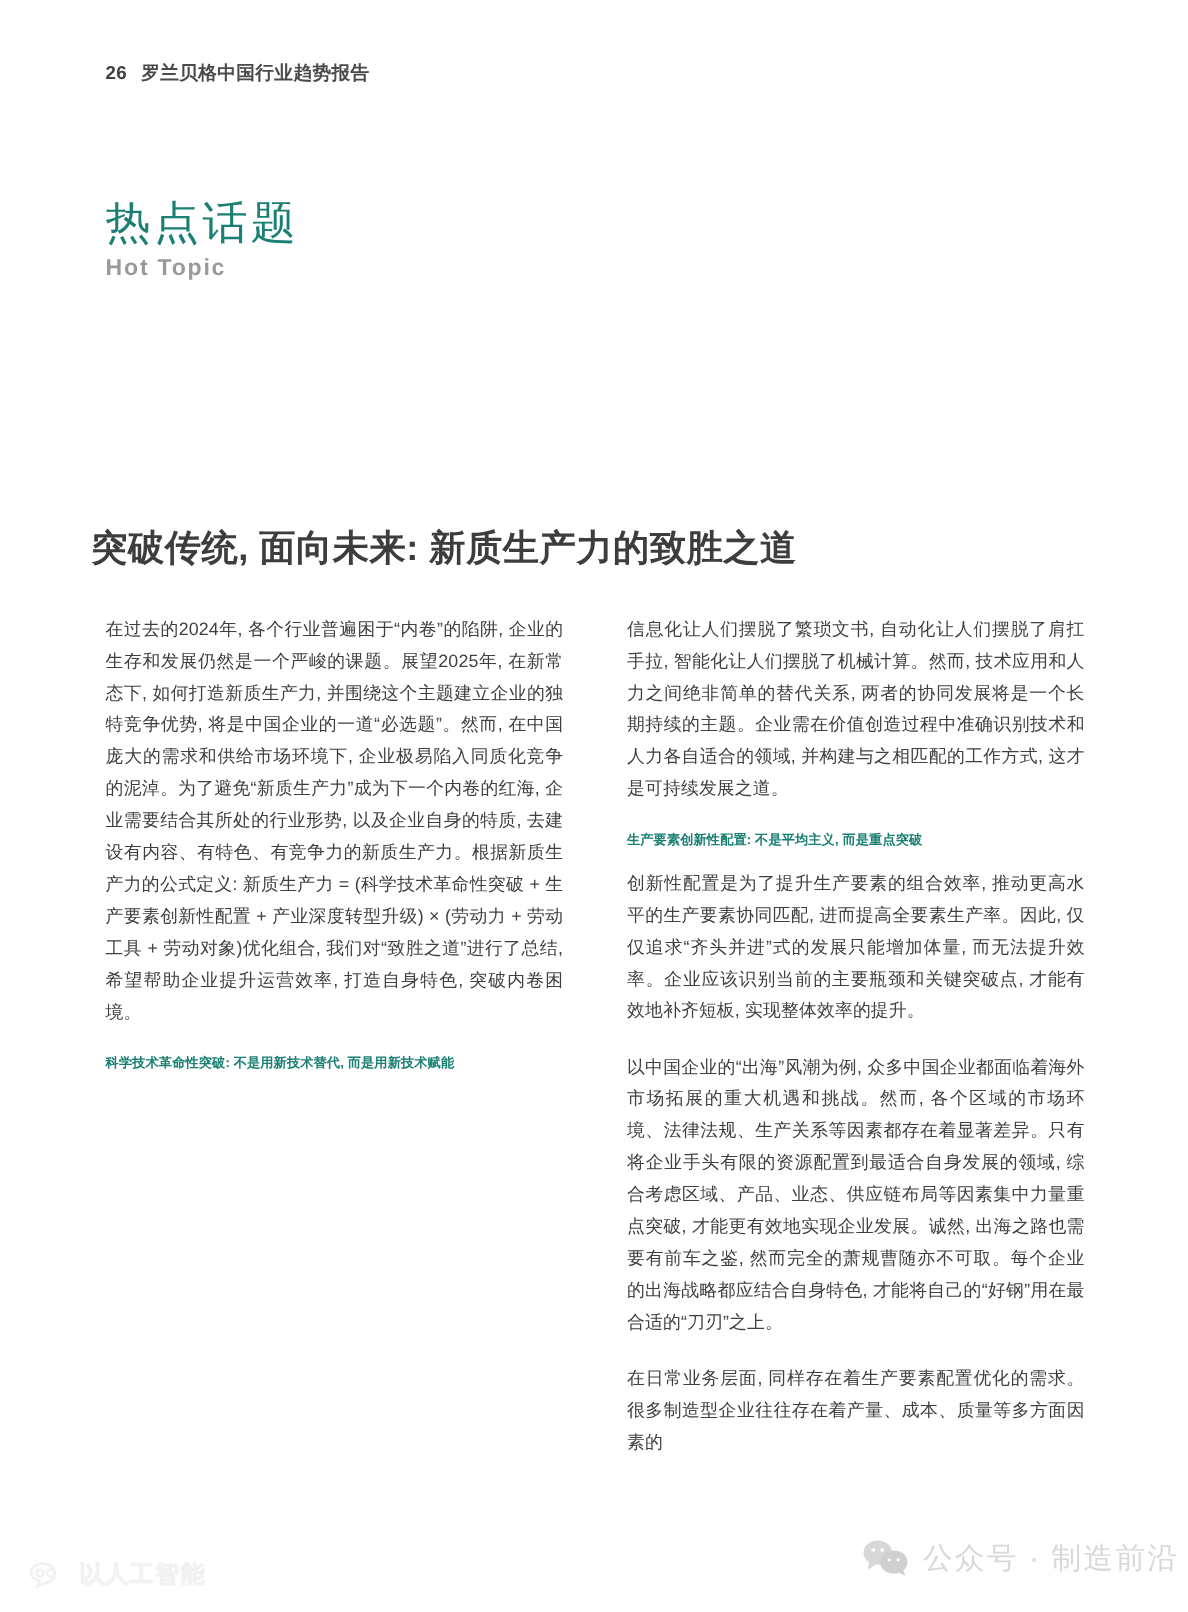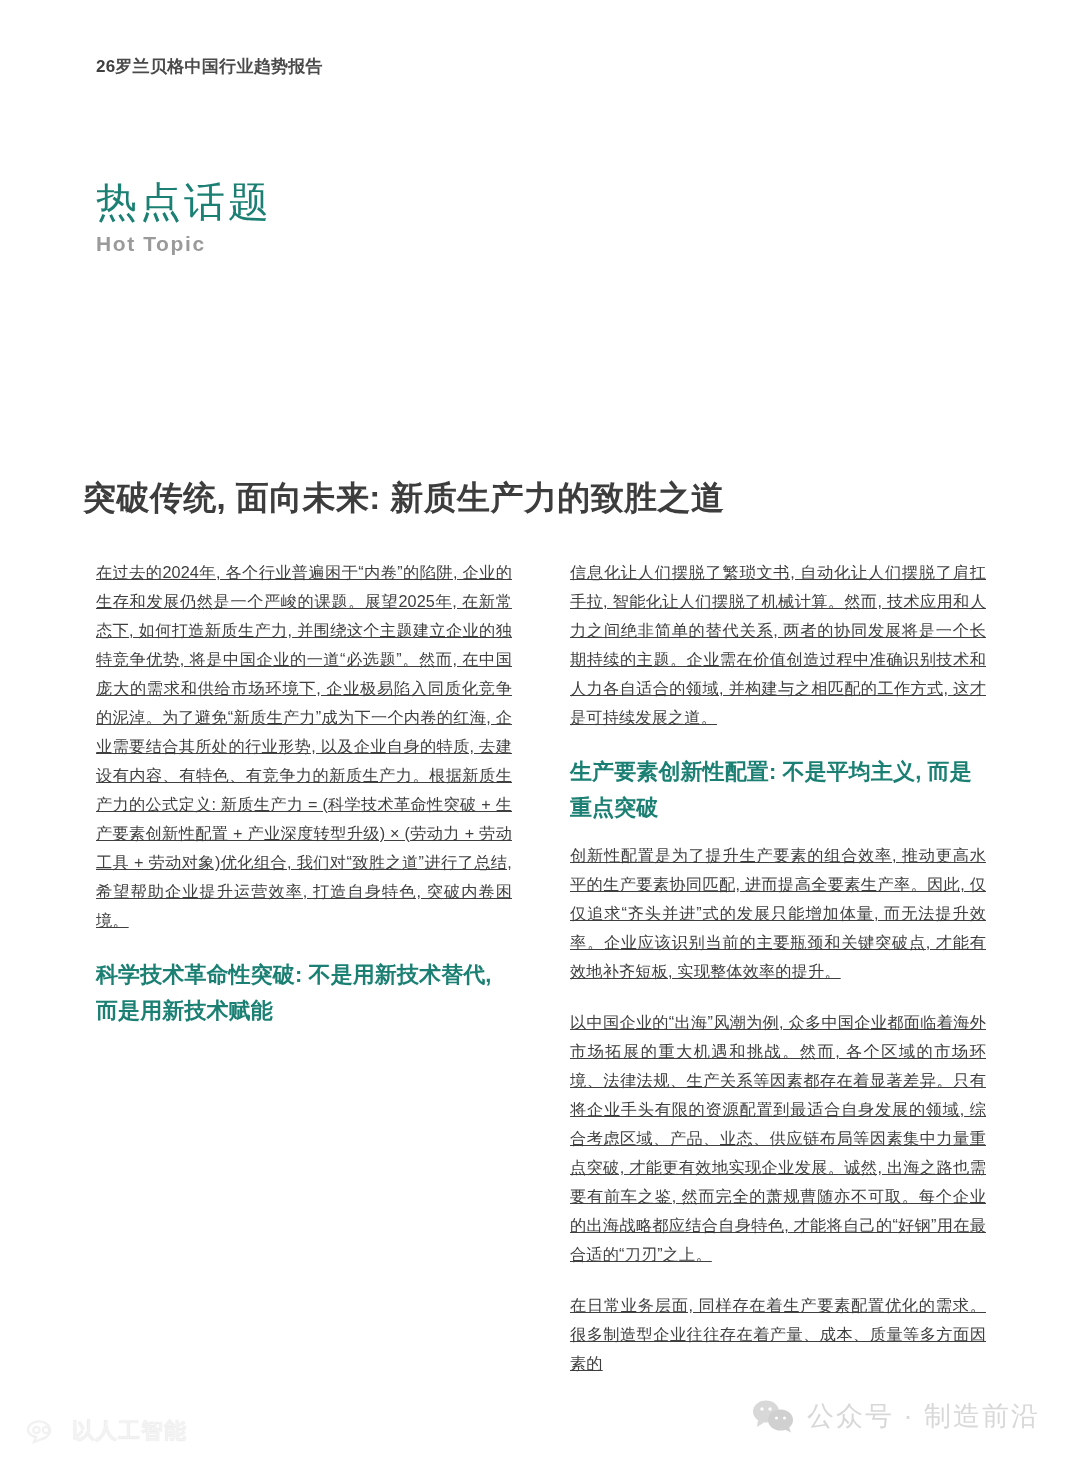--- a/index.html
+++ b/index.html
@@ -23,20 +23,21 @@
     box-sizing: border-box;
   }
 
   
   .running-header {
     position: absolute;
     top: 55px;
     left: 96px;
     display: flex;
     align-items: baseline;
+    gap: 13px;
     white-space: nowrap;
   }
   .running-header .page-num {
     font-size: 17px;
     font-weight: bold;
     color: #404040;
     letter-spacing: 0.2px;
   }
   .running-header .pub-title {
     font-size: 17px;
@@ -97,39 +98,38 @@
   }
 
   p.body-text {
     margin: 0 0 22px 0;
     font-size: 16.2px;
     line-height: 1.79;
     color: #3f3f3f;
     text-align: justify;
     text-justify: inter-character;
     letter-spacing: 0.15px;
-    text-decoration: underline;
   }
   p.body-text:last-child {
     margin-bottom: 0;
   }
 
   h3.sub-heading {
     margin: 21px 0 16px 0;
-    font-size: 22px;
+    font-size: 12px;
     font-weight: bold;
     line-height: 1.62;
     color: #1b8073;
     letter-spacing: 0.1px;
   }
 
   
   .wm-wechat {
     position: absolute;
-    left: 752px;
+    left: 784px;
     top: 1398px;
     display: flex;
     align-items: center;
     gap: 13px;
     color: #d6d6d6;
     white-space: nowrap;
   }
   .wm-wechat .wm-text {
     font-size: 27px;
     letter-spacing: 2px;

